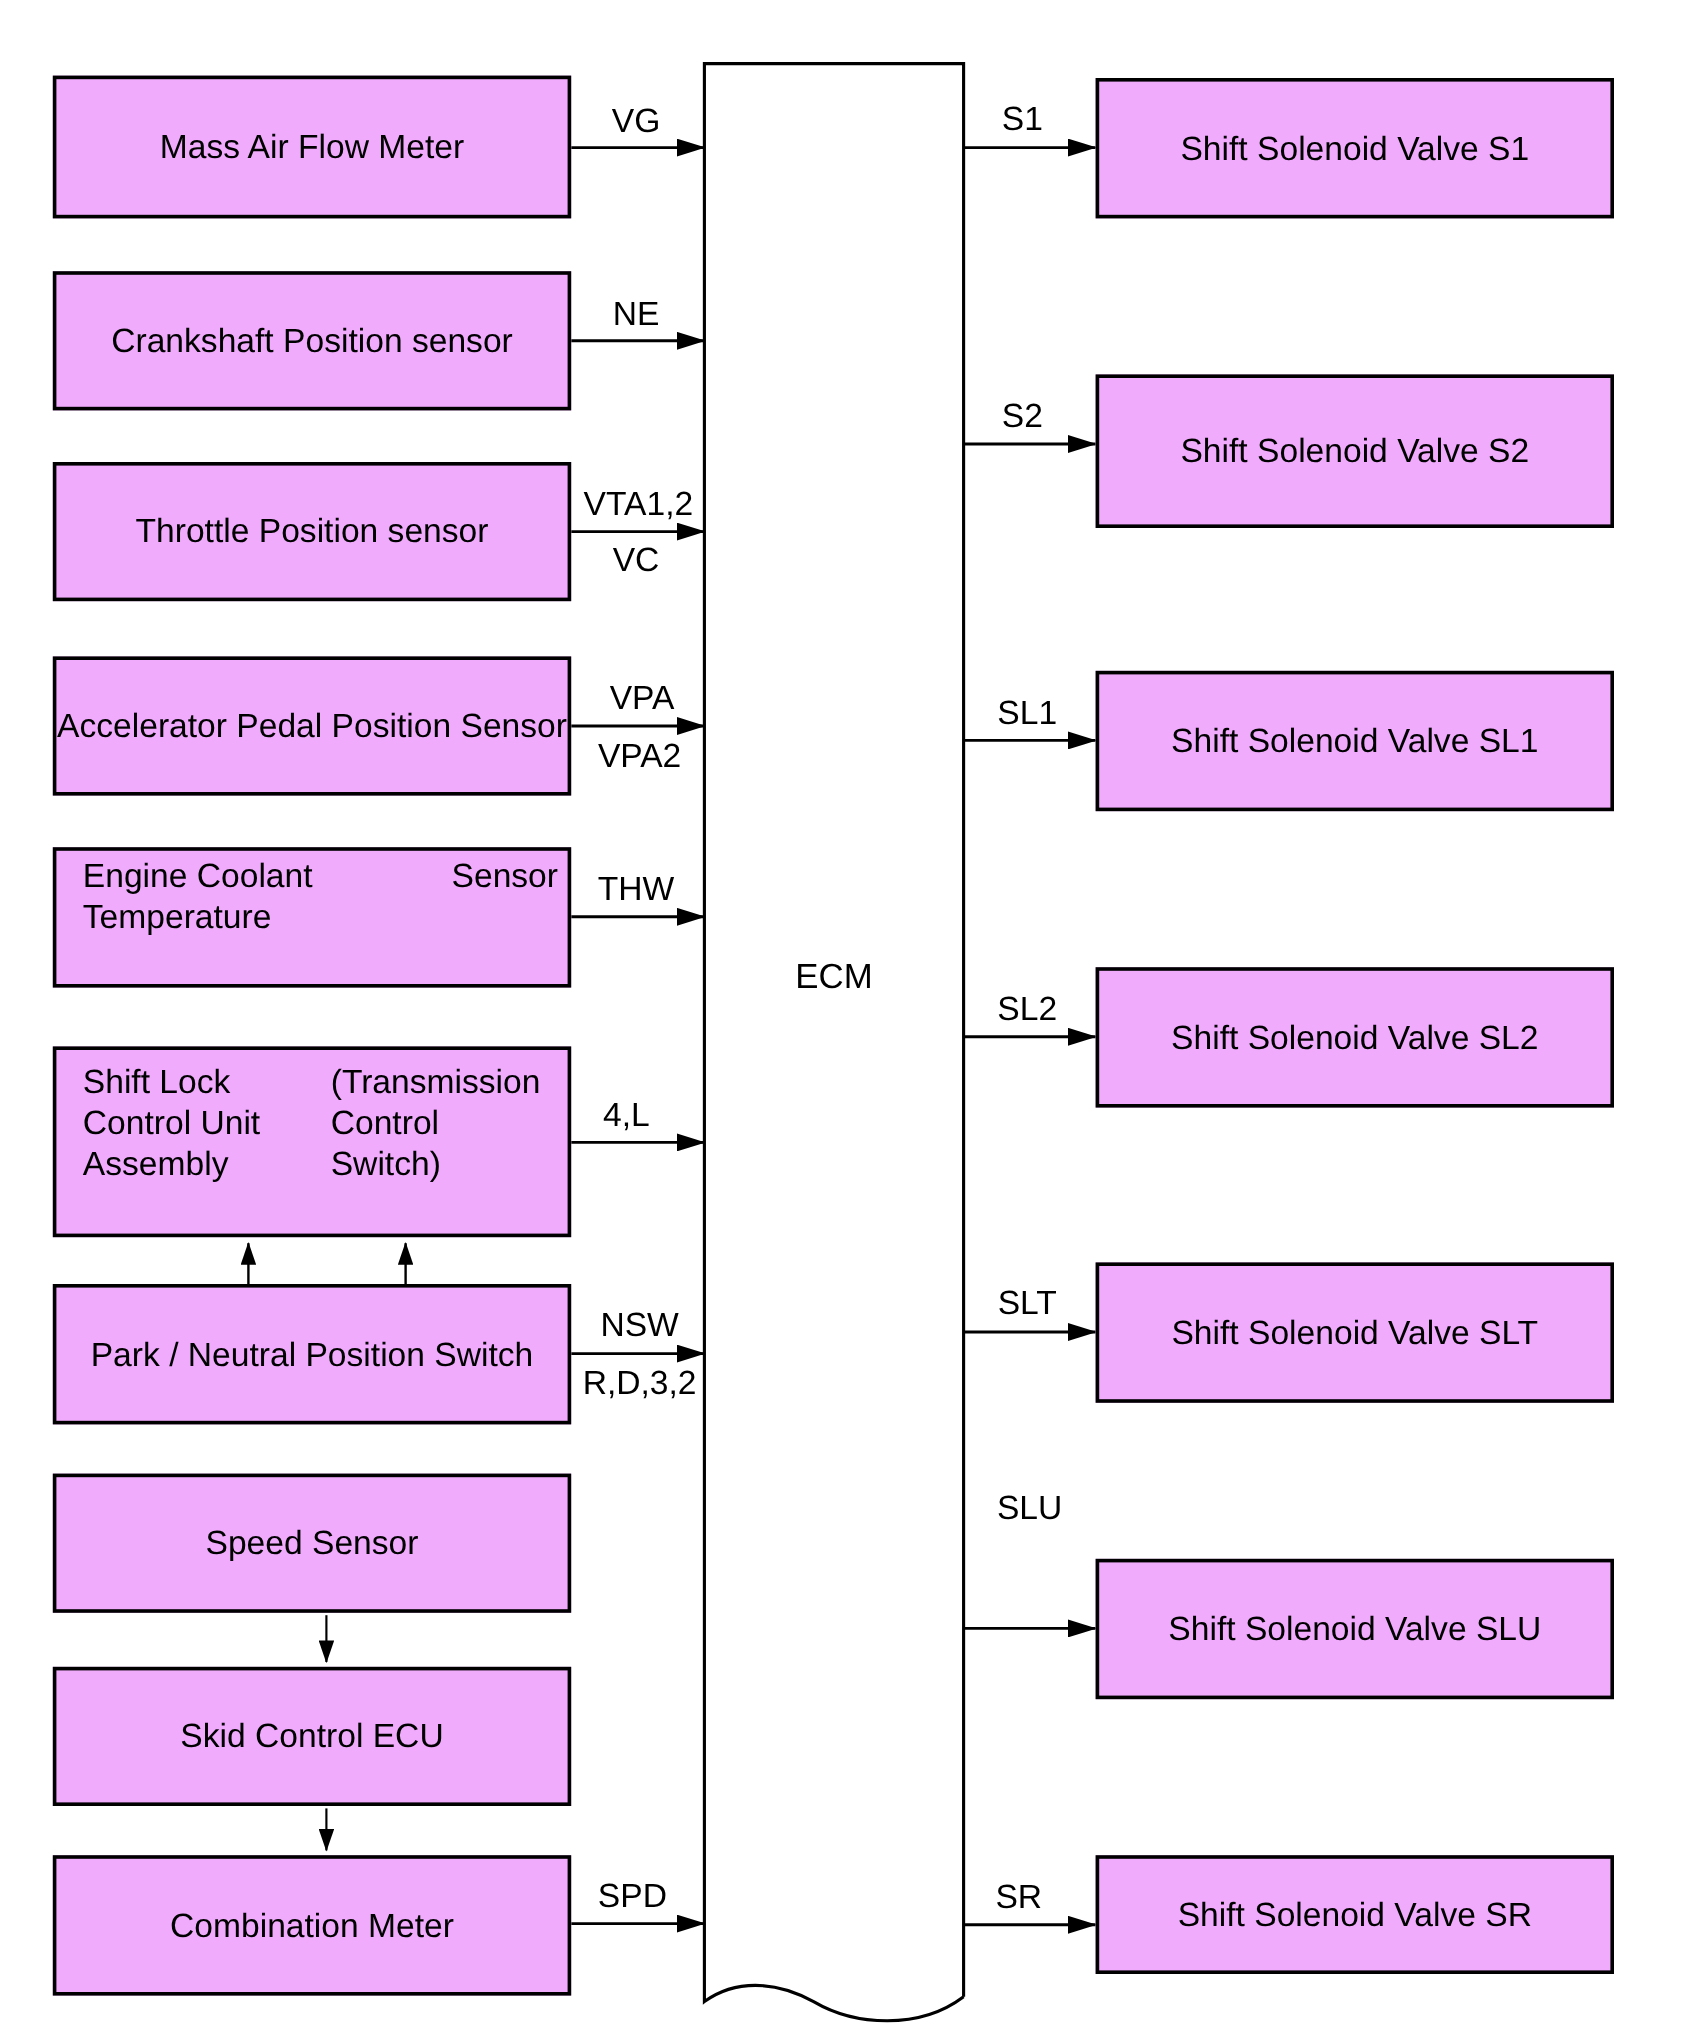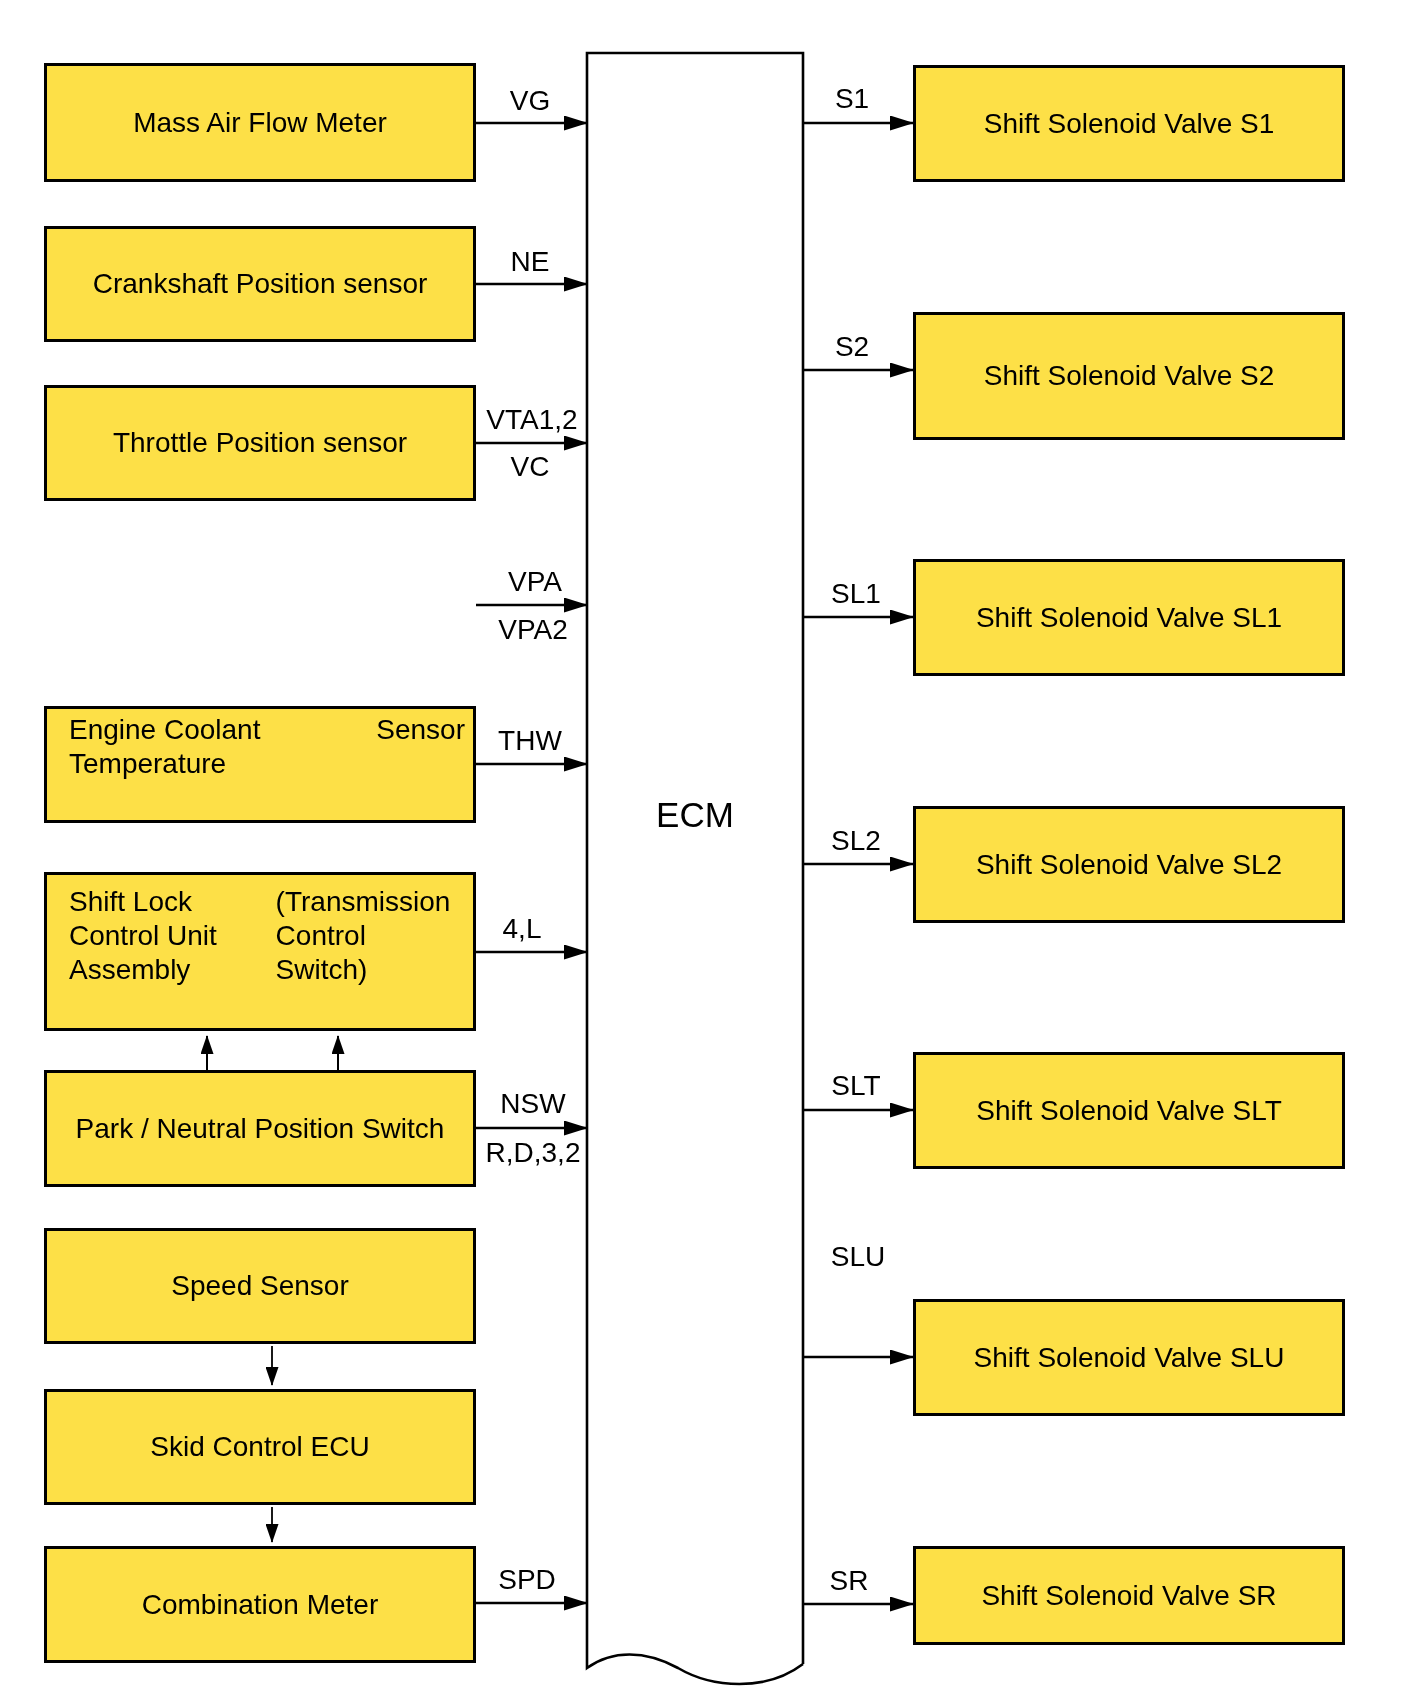--- a/index.html
+++ b/index.html
@@ -7,36 +7,36 @@
     position:relative;
     width:1408px;height:1700px;
     background:#ffffff;
     font-family:"Liberation Sans", sans-serif;
     color:#000;
     overflow:hidden;
   }
   .layer{position:absolute;left:0;top:0;}
   .box{
     position:absolute;left:44px;width:432px;
-    box-sizing:border-box;border:3px solid #000;background:#fde047;
+    box-sizing:border-box;border:3px solid #000;background:#f0abfc;
     display:flex;align-items:center;justify-content:center;
     text-align:center;font-size:28px;line-height:34px;
   }
   .box.out{left:913px;width:432px;}
   .box.twol{
     align-items:flex-start;justify-content:flex-start;
     text-align:left;padding:4px 8px 0 22px;
   }
   .sig{
     position:absolute;transform:translate(-50%,-50%);
     font-size:28px;line-height:30px;white-space:nowrap;
   }
   .ecm-label{
     position:absolute;transform:translate(-50%,-50%);
-    font-size:35px;white-space:nowrap;
+    font-size:29px;white-space:nowrap;
   }
 </style>
 </head>
 <body>
 
 <div class="stage">
 
   <svg class="layer" width="1408" height="1700" viewBox="0 0 1408 1700">
     <defs>
       <marker id="ah" markerUnits="userSpaceOnUse" markerWidth="24" markerHeight="15" refX="23" refY="7.5" orient="auto">
@@ -86,20 +86,23 @@
   </svg>
 
   <div class="box" style="top:63px;height:119px;">
     <span>Mass Air Flow Meter</span>
   </div>
   <div class="box" style="top:226px;height:116px;">
     <span>Crankshaft Position sensor</span>
   </div>
   <div class="box" style="top:385px;height:116px;">
     <span>Throttle Position sensor</span>
+  </div>
+  <div class="box" style="top:547px;height:116px;">
+    <span>Accelerator Pedal Position Sensor</span>
   </div>
   <div class="box twol" style="top:706px;height:117px;">
     <span>Engine Coolant Temperature</span>
     <span>Sensor</span>
   </div>
   <div class="box" style="top:1070px;height:117px;">
     <span>Park / Neutral Position Switch</span>
   </div>
   <div class="box twol" style="top:872px;height:159px;padding-top:10px;">
     <span>Shift Lock Control Unit Assembly</span>

